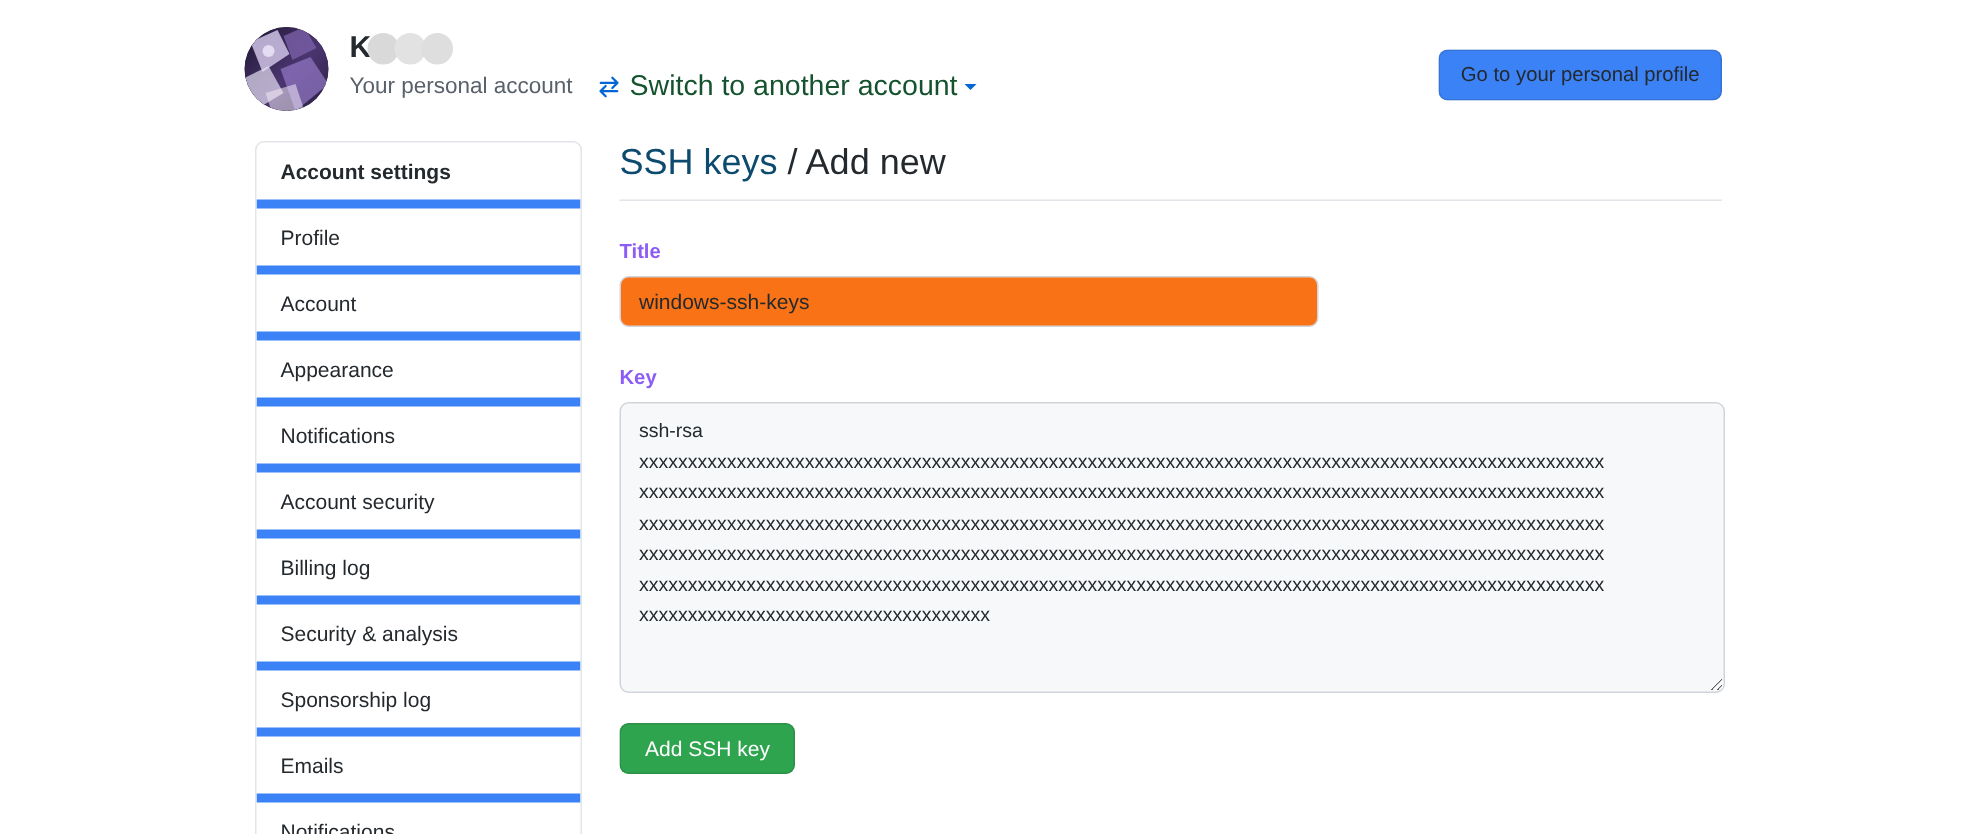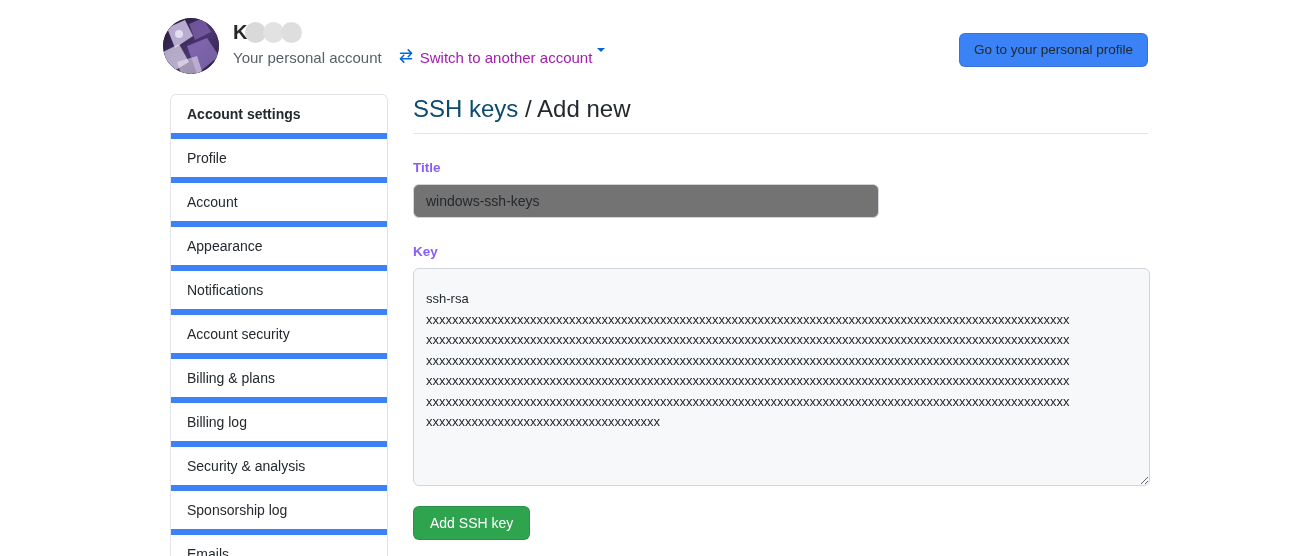--- a/index.html
+++ b/index.html
@@ -75,22 +75,23 @@
     margin-top: 4px;
     display: flex;
     align-items: center;
     font-size: 15px;
     line-height: 20px;
     color: #586069;
   }
   .switch-account {
     margin-left: 16px;
     display: flex;
-    color: #a21caf;
-    font-size: 15px;
+    align-items: center;
+    color: #14532d;
+    font-size: 19px;
     cursor: pointer;
     text-decoration: none;
   }
   .switch-icon {
     width: 16px;
     height: 16px;
     margin-right: 6px;
     display: inline-block;
   }
   .caret {
@@ -176,32 +177,32 @@
     margin-bottom: 7px;
     display: block;
   }
   .title-input {
     display: block;
     width: 440px;
     padding: 6px 12px;
     font-size: 14px;
     line-height: 20px;
     color: #24292e;
-    background: #737373;
+    background: #f97316;
     border: 1px solid #d1d5da;
     border-radius: 6px;
     outline: none;
     box-sizing: content-box;
     font-family: "Liberation Sans", sans-serif;
   }
   .key-area {
     display: block;
     width: 711px;
     height: 176px;
-    padding: 20px 12px;
+    padding: 8px 12px;
     font-size: 13px;
     line-height: 20.5px;
     color: #24292e;
     background: #f6f8fa;
     border: 1px solid #d1d5da;
     border-radius: 6px;
     outline: none;
     resize: both;
     overflow: hidden;
     white-space: pre;
@@ -279,21 +280,20 @@
 
   <button class="profile-btn">Go to your personal profile</button>
 
   <nav class="sidebar" id="sidebar">
       <div class="nav-item header-item">Account settings</div>
       <div class="nav-item">Profile</div>
       <div class="nav-item">Account</div>
       <div class="nav-item">Appearance</div>
       <div class="nav-item">Notifications</div>
       <div class="nav-item">Account security</div>
-      <div class="nav-item">Billing &amp; plans</div>
       <div class="nav-item">Billing log</div>
       <div class="nav-item">Security &amp; analysis</div>
       <div class="nav-item">Sponsorship log</div>
       <div class="nav-item">Emails</div>
       <div class="nav-item">Notifications</div>
     </nav>
 
   <div class="main">
     <h1 class="page-title">
       <a class="link">SSH keys</a><span class="sep"> / </span><span class="sep">Add new</span>

